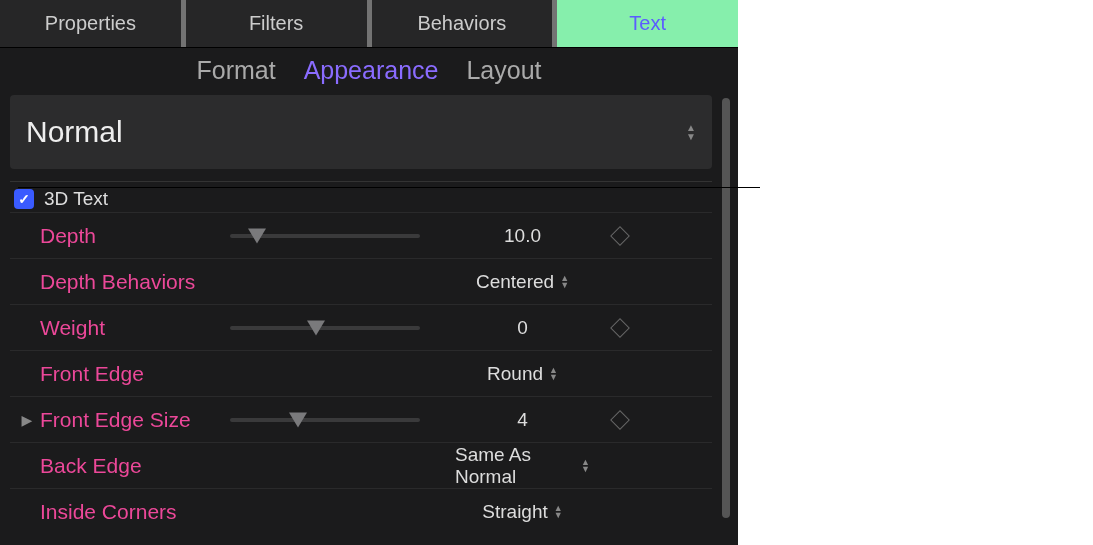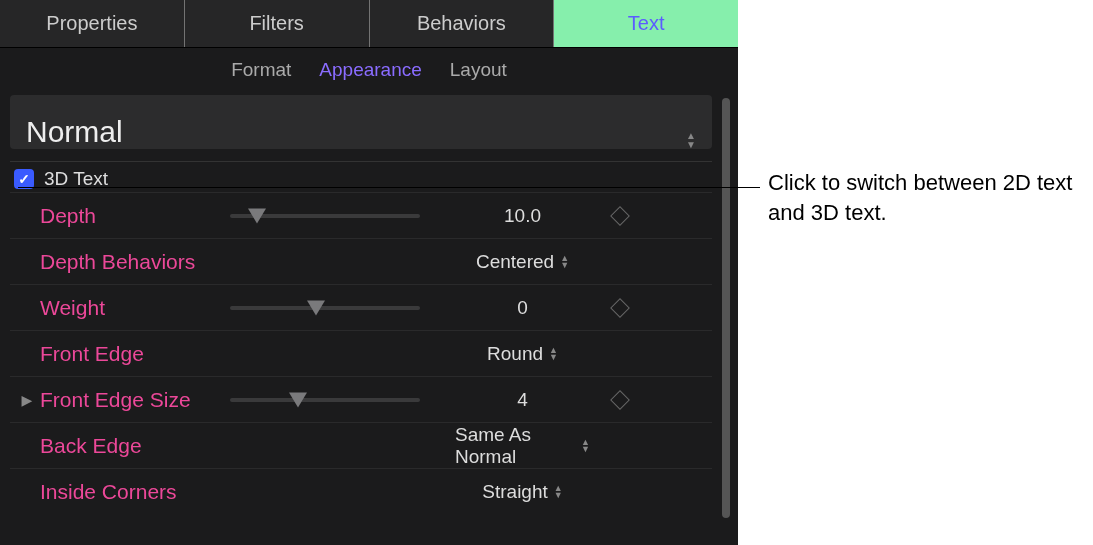--- a/index.html
+++ b/index.html
@@ -23,35 +23,35 @@
       border-bottom: 1px solid #000;
     }
     .top-tab {
       flex: 1;
       display: flex;
       align-items: center;
       justify-content: center;
       font-size: 20px;
       color: #ccc;
       background: #262627;
-      border-right: 1px solid #737373;
+      border-right: 5px solid #737373;
       cursor: pointer;
     }
     .top-tab:last-child { border-right: none; }
     .top-tab.active {
       color: #5b5cff;
       background: #86efac;
     }
     .sub-tabs {
       display: flex;
       justify-content: center;
       gap: 28px;
       height: 44px;
       align-items: center;
-      font-size: 19px;
+      font-size: 25px;
     }
     .sub-tab { color: #aaa; cursor: pointer; }
     .sub-tab.active { color: #8a6cff; }
 
     .content-area {
       display: flex;
       padding-right: 6px;
     }
     .params {
       flex: 1;
@@ -61,22 +61,22 @@
       width: 8px;
       background: #555;
       border-radius: 4px;
       height: 420px;
       margin-top: 6px;
       margin-right: 2px;
     }
 
     .preset-row {
       display: flex;
-      align-items: flex-end;
-      height: 54px;
+      align-items: center;
+      height: 74px;
       background: #2c2c2d;
       border-radius: 4px;
       padding: 0 16px;
       margin-bottom: 12px;
     }
     .preset-name { font-size: 30px; font-weight: 300; color: #eee; flex:1; }
     .popup-arrows {
       display:flex; flex-direction:column; gap:1px; color:#888;
       font-size:10px; line-height:8px;
     }
@@ -278,14 +278,13 @@
         <div></div>
       </div>
 
     </div>
     <div class="vscroll"></div>
   </div>
 </div>
 
 <div class="annotation">
   <div class="callout-line"></div>
-  <div class="callout-text">Click to switch between 2D text and 3D text.</div>
 </div>
 
 </body></html>

